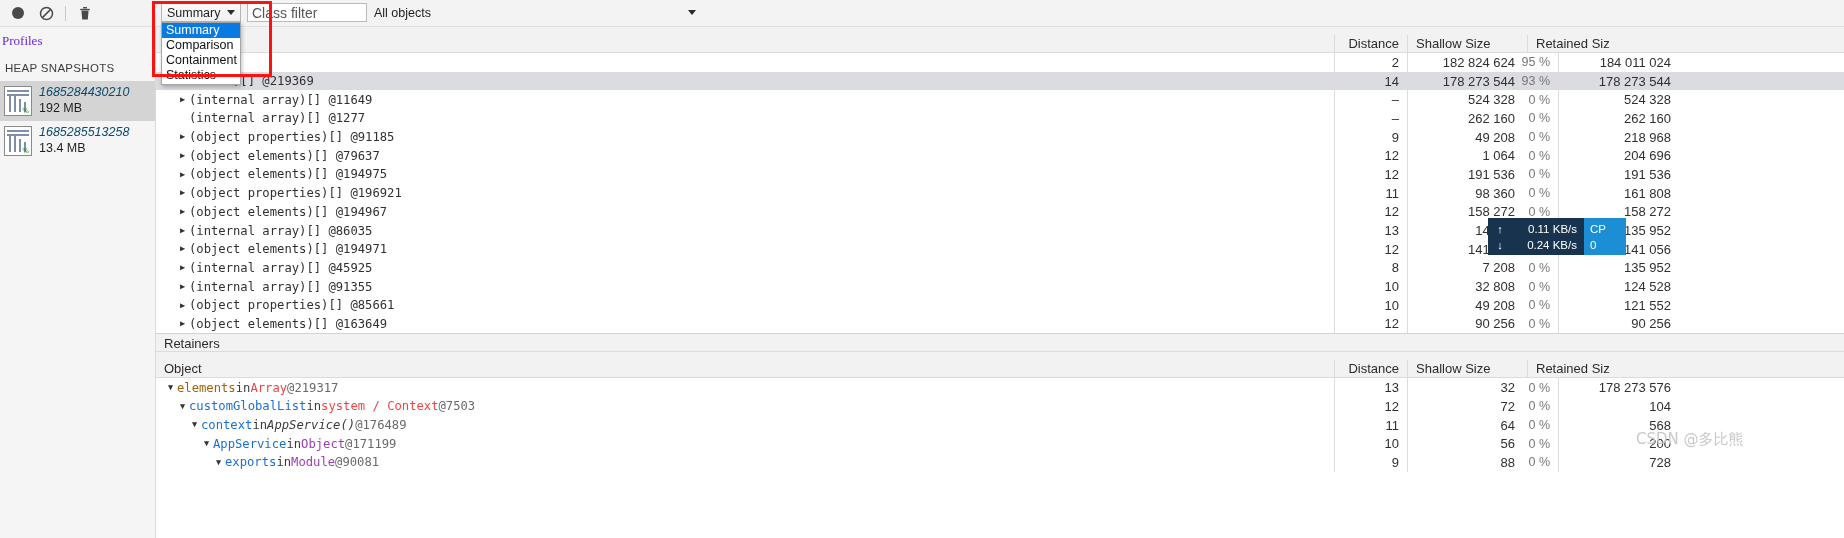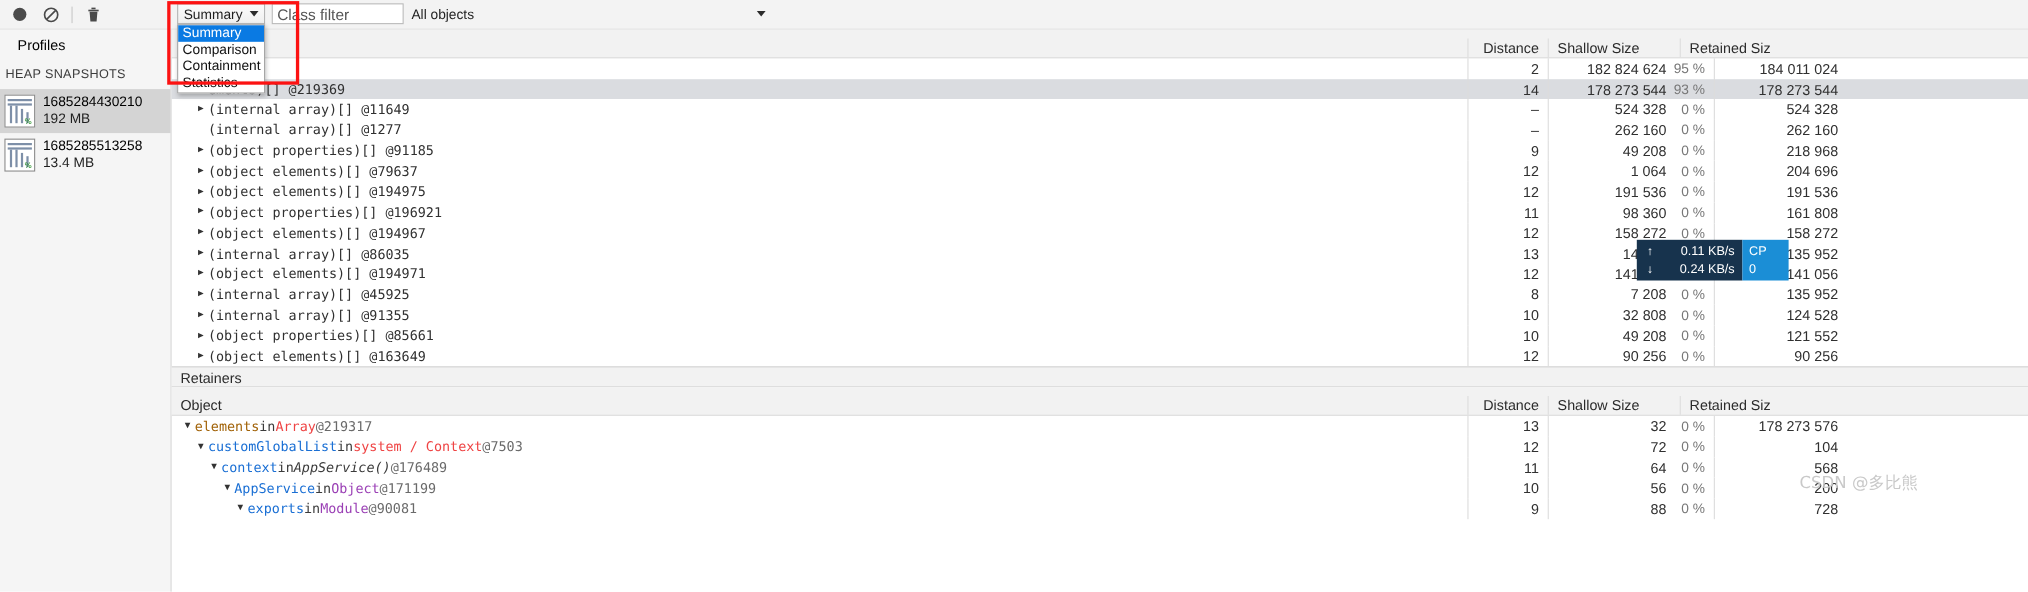--- a/index.html
+++ b/index.html
@@ -85,22 +85,22 @@
     border: 3px solid #fc1212;
     z-index: 60; pointer-events: none;
   }
 
   
   .left-panel {
     position: absolute; left: 0; top: 27px; width: 156px; height: 511px;
     background: #f5f5f5; border-right: 1px solid #d9d9d9;
   }
   .lp-title {
-    height: 28px; line-height: 28px; padding-left: 16px;
-    font-size: 13px; color: #000000;
+    height: 28px; line-height: 28px; padding-left: 2px;
+    font-size: 13px; color: #6d28d9; font-family: Liberation Serif, serif;
   }
   .lp-section {
     height: 26px; line-height: 26px; padding-left: 5px;
     font-size: 11.5px; letter-spacing: .3px; color: #3c3c3c;
   }
   .snap {
     height: 40px; display: flex; align-items: center; padding-left: 4px;
     cursor: pointer;
   }
   .snap.active { background: #d4d4d4; }
@@ -110,21 +110,21 @@
     position: relative; overflow: hidden; margin-right: 7px;
   }
   .snap .thumb .bar {
     position: absolute; background: #7d8fa8;
   }
   .snap .thumb .grn {
     position: absolute; color: #1a8a1a; font-size: 7px; right: 2px; bottom: 0px;
     font-family: "DejaVu Sans", sans-serif;
   }
   .snap .meta { line-height: 1.25; }
-  .snap .meta .id { font-size: 12.5px; color: #000000; }
+  .snap .meta .id { font-size: 12.5px; color: #0c4a6e; font-style: italic; }
   .snap .meta .sz { font-size: 12.5px; color: #1f1f1f; }
 
   
   .grid-wrap { position: absolute; left: 156px; top: 27px; right: 0; }
   .hdr-row {
     display: flex; height: 26px; align-items: stretch;
     background: #f2f2f2; border-bottom: 1px solid #dcdcdc;
     font-size: 13px; color: #2b2b2b;
   }
   .hdr-cell { display: flex; align-items: center; padding: 0 8px; margin-top: 8px; }

